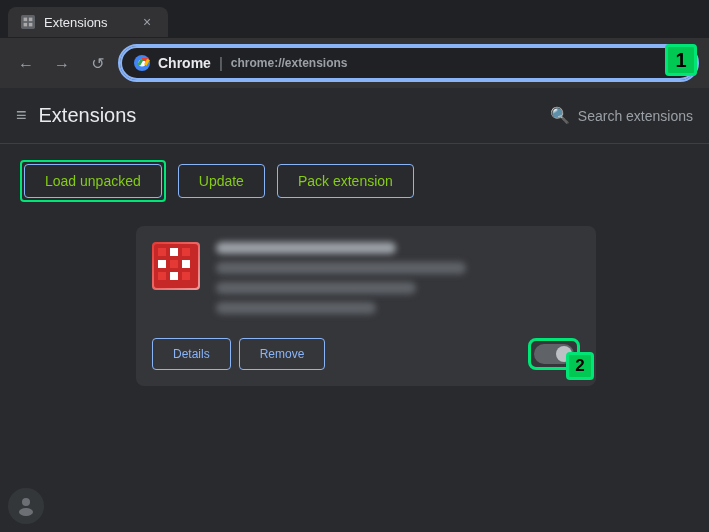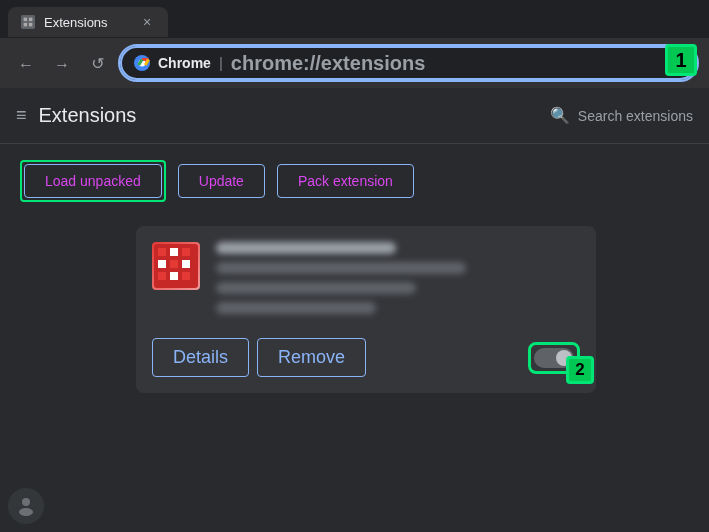--- a/index.html
+++ b/index.html
@@ -118,21 +118,21 @@
       font-size: 14px;
     }
 
     .address-domain {
       color: #e8eaed;
       font-size: 14px;
     }
 
     .address-path {
       color: #9aa0a6;
-      font-size: 20px;
+      font-size: 12px;
     }
 
     
     .step-badge {
       position: absolute;
       width: 32px;
       height: 32px;
       background: #00c853;
       border-radius: 4px;
       display: flex;
@@ -208,21 +208,21 @@
       align-items: center;
       padding: 16px 20px;
       gap: 12px;
       background: #292a2d;
     }
 
     .toolbar-btn {
       padding: 8px 20px;
       border: 1px solid #8ab4f8;
       background: transparent;
-      color: #d946ef;
+      color: #84cc16;
       border-radius: 4px;
       font-size: 14px;
       font-weight: 500;
       cursor: pointer;
     }
 
     
     .load-unpacked-wrapper {
       border: 2px solid #00e676;
       border-radius: 4px;
@@ -293,21 +293,21 @@
       display: flex;
       gap: 8px;
     }
 
     .card-btn {
       padding: 8px 20px;
       border: 1px solid #8ab4f8;
       background: transparent;
       color: #8ab4f8;
       border-radius: 4px;
-      font-size: 18px;
+      font-size: 12px;
       font-weight: 500;
       cursor: pointer;
     }
 
     
     .toggle-wrapper {
       border: 3px solid #00e676;
       border-radius: 8px;
       padding: 3px;
       position: relative;

